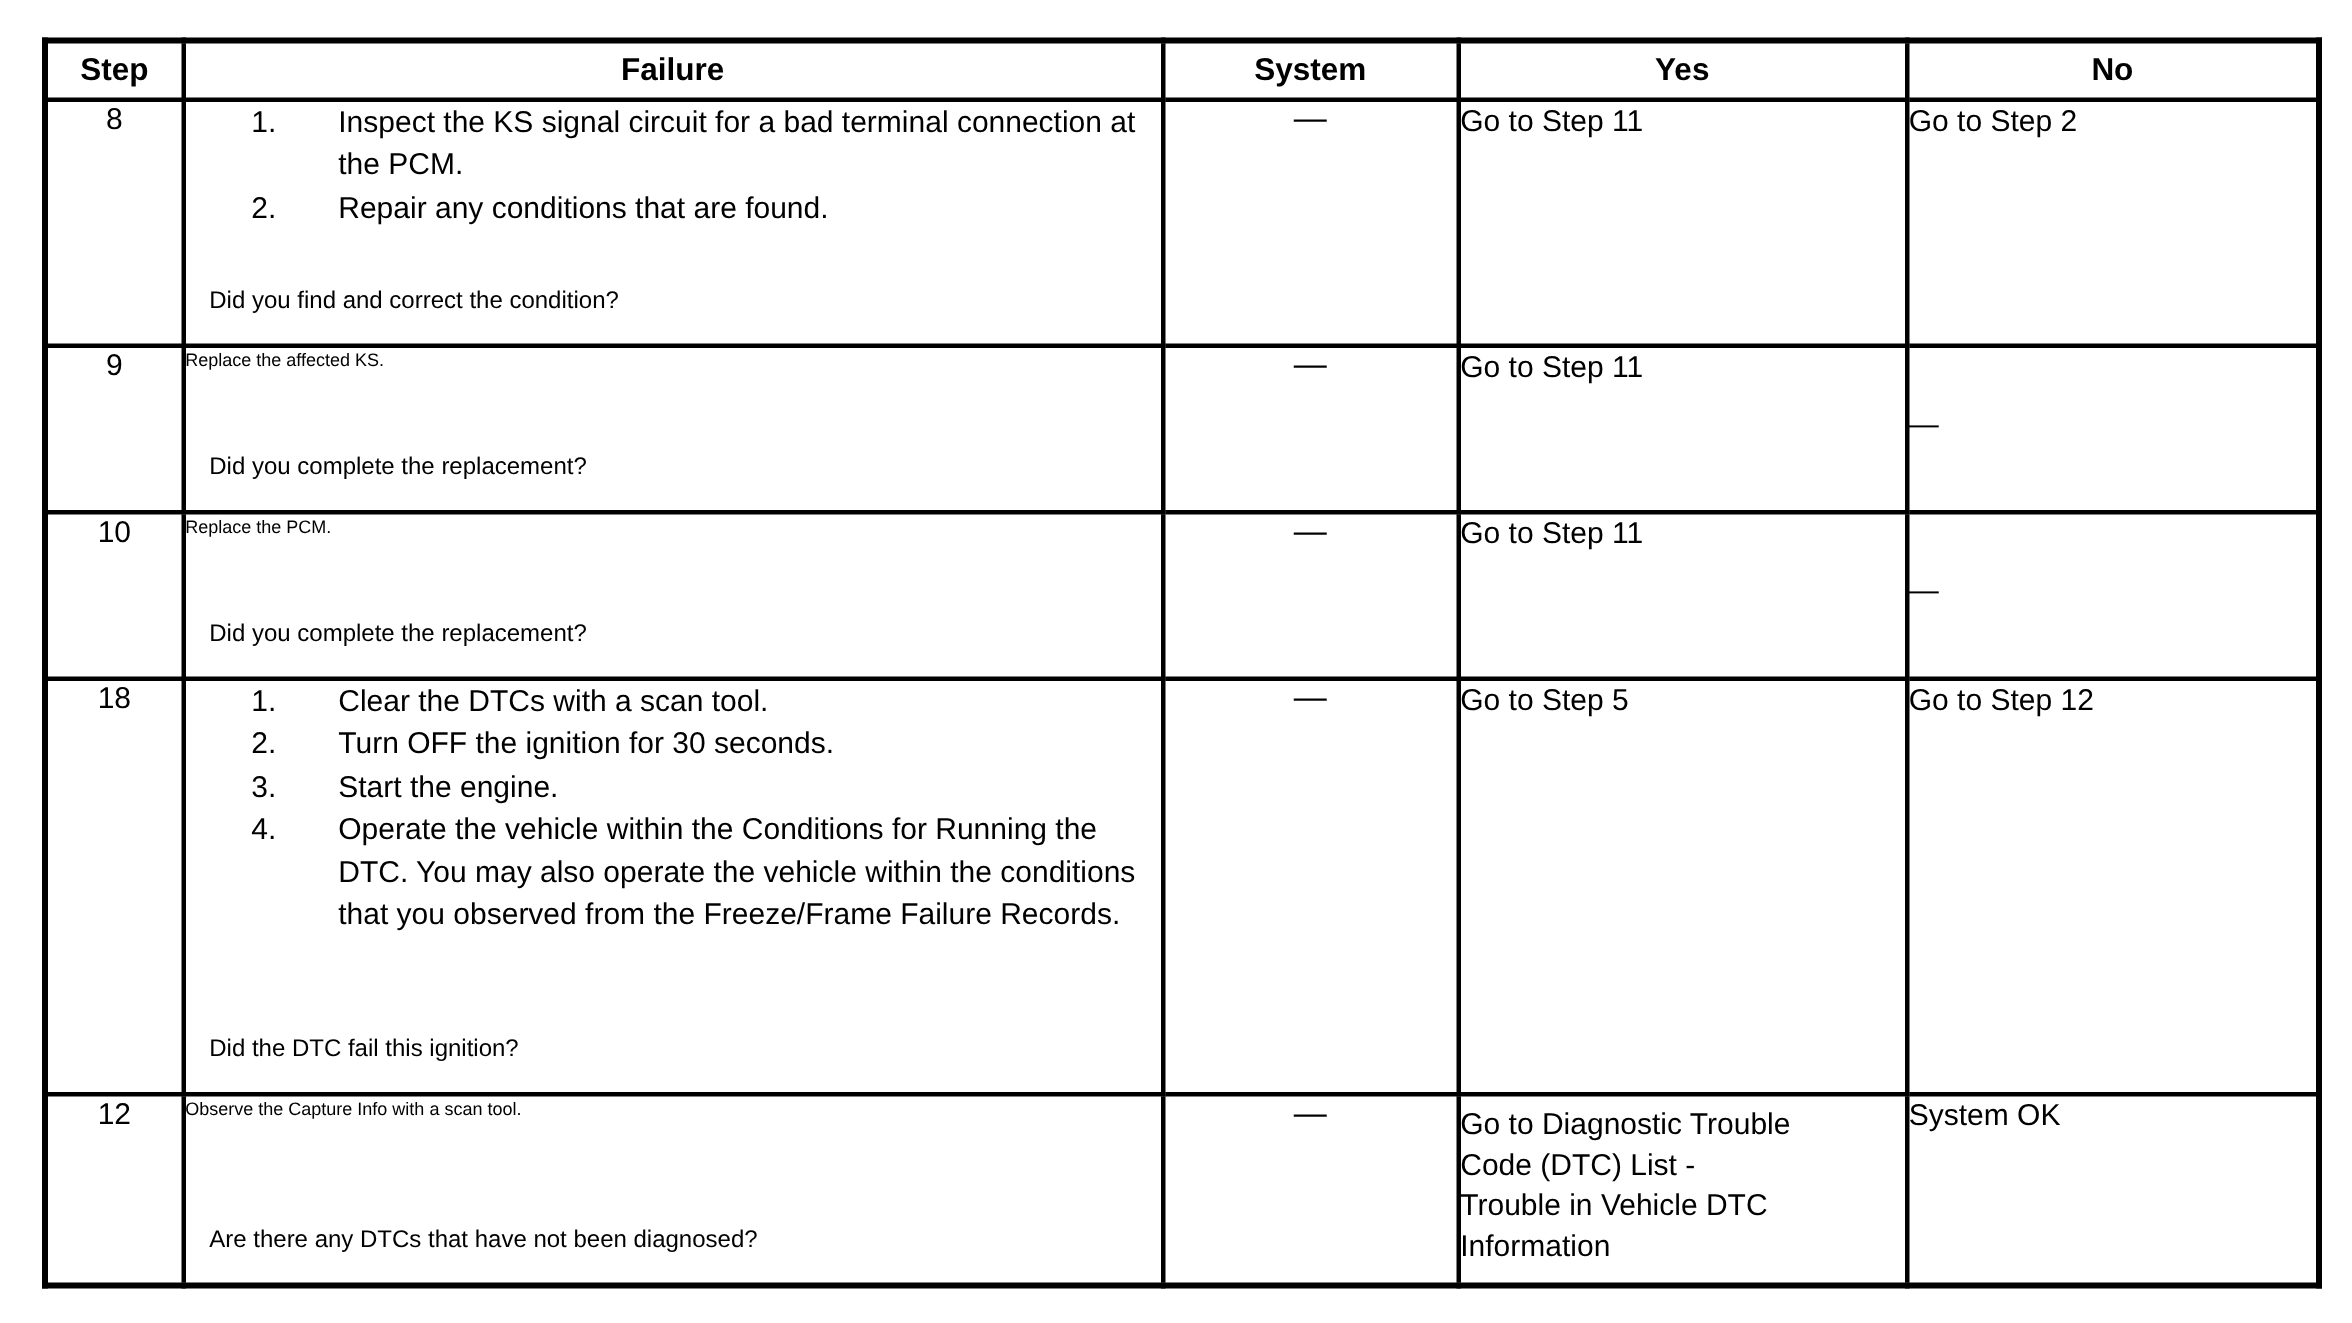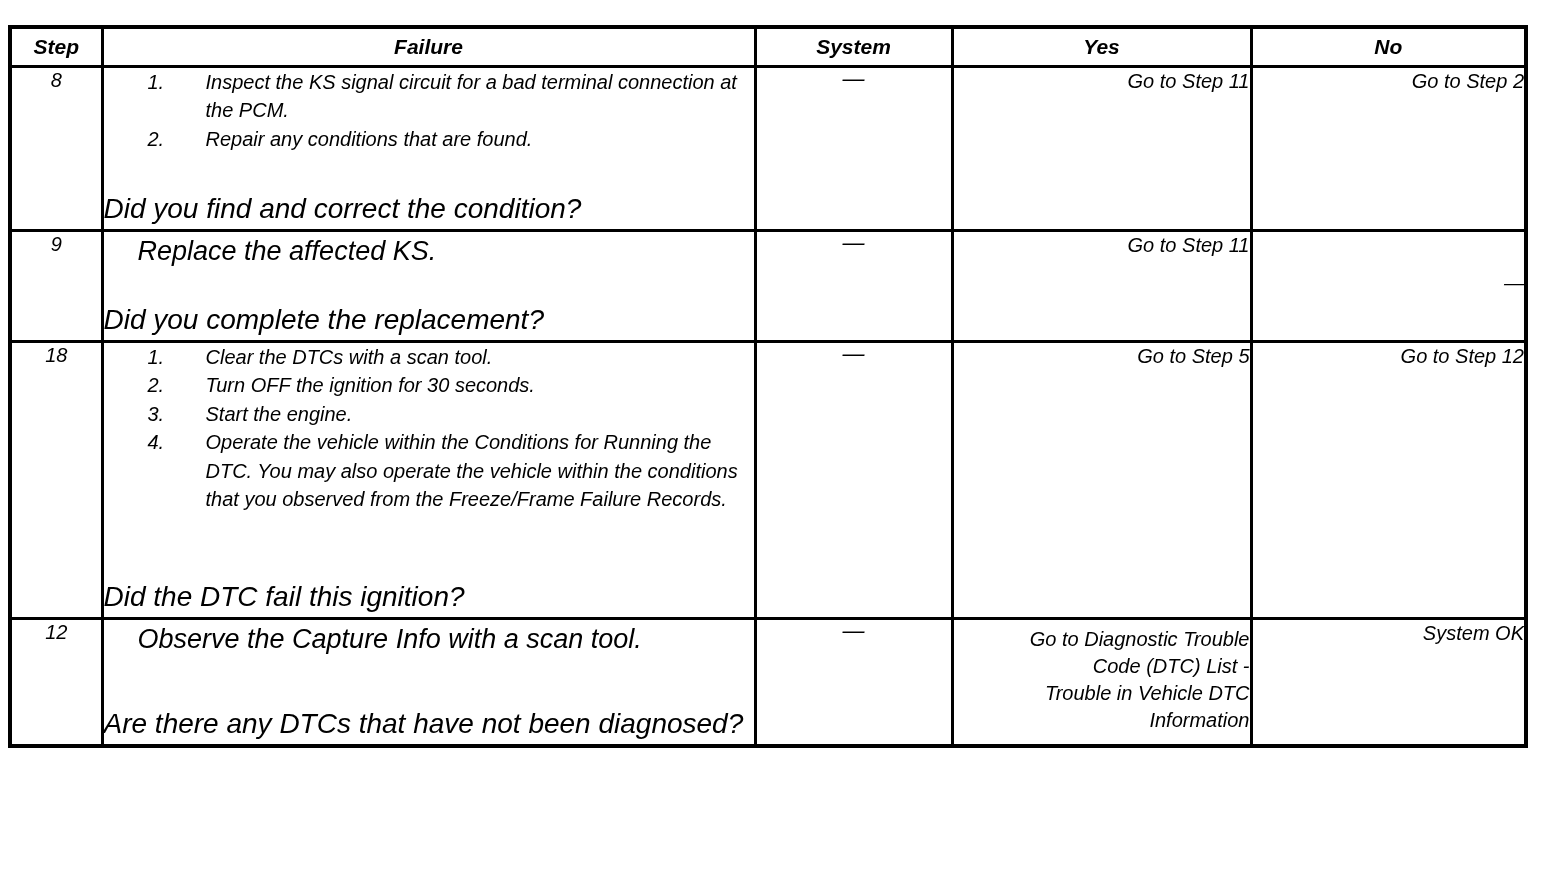--- a/index.html
+++ b/index.html
@@ -18,28 +18,27 @@
 
   .page {
     position: relative;
     width: 1568px;
     height: 882px;
     background: #ffffff;
   }
 
   table.diag {
     position: absolute;
-    left: 8px;
+    left: 28px;
     top: 25px;
     width: 1516px;
     border-collapse: collapse;
     table-layout: fixed;
     background: #ffffff;
     border: 4px solid #000000;
-    font-style: italic;
   }
 
   table.diag col.c-step   { width: 92px; }
   table.diag col.c-action { width: 653px; }
   table.diag col.c-values { width: 197px; }
   table.diag col.c-yes    { width: 299px; }
   table.diag col.c-no     { width: 275px; }
 
   table.diag th,
   table.diag td {
@@ -96,46 +95,45 @@
   }
   ol.action-list li .num {
     position: absolute;
     left: 44px;
     top: 0;
     width: 40px;
     text-align: left;
   }
   p.action-intro {
     margin: 0;
-    font-size: 27px;
+    font-size: 12px;
     line-height: 1.42;
-    padding-left: 34px;
   }
   p.action-question {
-    margin: 0;
-    font-size: 28px;
+    margin: 16px;
+    font-size: 16px;
     line-height: 1.42;
   }
   .spacer-flex { flex: 1 1 auto; min-height: 18px; }
 
   
   td.values-cell {
     text-align: center;
     vertical-align: middle;
     font-size: 20px;
   }
   .emdash {
     display: inline-block;
     font-size: 22px;
     line-height: 1;
   }
 
   
   td.branch-cell {
-    text-align: right;
+    text-align: left;
     vertical-align: bottom;
     font-size: 20px;
     line-height: 1.36;
     padding: 4px 6px 10px 6px;
   }
   td.branch-cell.mid {
     vertical-align: middle;
     padding-bottom: 4px;
   }
   td.branch-cell .multi {
@@ -212,20 +210,35 @@
             <p class="action-question">Did you complete the replacement?</p>
           </div>
         </td>
         <td class="values-cell">
           <span class="emdash">—</span>
         </td>
         <td class="branch-cell">Go to Step 11</td>
         <td class="branch-cell mid">—</td>
       </tr>
 
+      <tr class="row-10">
+        <td class="step-cell">10</td>
+        <td class="action-cell">
+          <div class="action-inner">
+            <p class="action-intro">Replace the PCM.</p>
+            <div class="spacer-flex"></div>
+            <p class="action-question">Did you complete the replacement?</p>
+          </div>
+        </td>
+        <td class="values-cell">
+          <span class="emdash">—</span>
+        </td>
+        <td class="branch-cell">Go to Step 11</td>
+        <td class="branch-cell mid">—</td>
+      </tr>
 
       <tr class="row-11">
         <td class="step-cell">18</td>
         <td class="action-cell">
           <div class="action-inner">
             <ol class="action-list">
               <li>
                 <span class="num">1.</span>
                 <span class="txt">Clear the DTCs with a scan tool.</span>
               </li>

